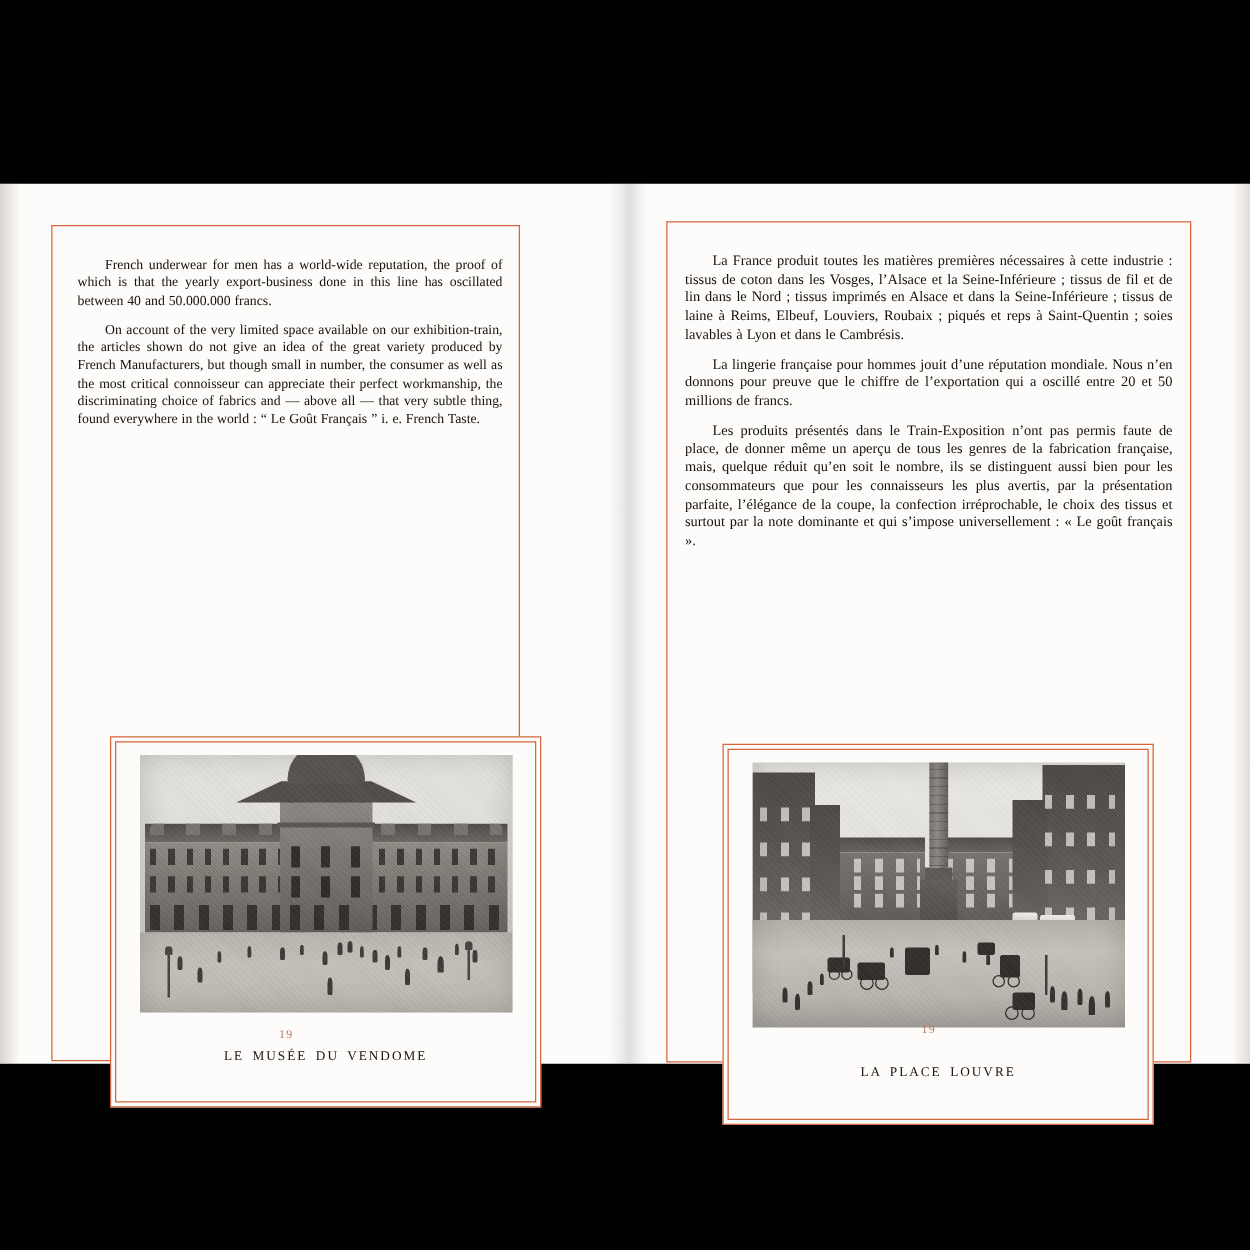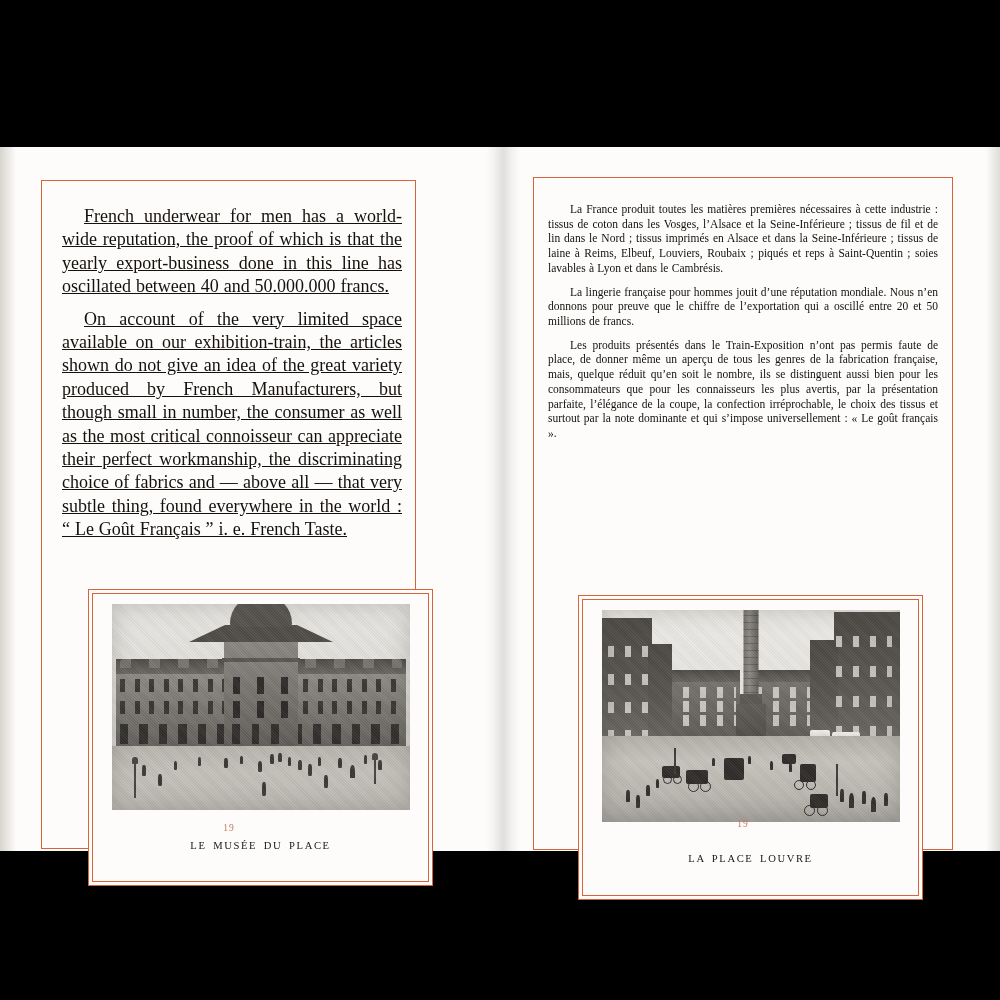--- a/index.html
+++ b/index.html
@@ -98,21 +98,21 @@
   }
 
   p.para {
     margin: 0 0 9px 0;
     text-indent: 22px;
     text-align: justify;
     font-family: "Liberation Serif", serif;
     line-height: 1.30;
     word-spacing: 0.4px;
   }
-  .text-left p.para  { font-size: 18px; text-decoration: underline; }
+  .text-left p.para  { font-size: 11px; }
   .text-right p.para { font-size: 11.5px; line-height: 1.28; }
 
   
   .plate {
     position: absolute;
     box-sizing: border-box;
     border: 1.2px solid #d4663a;
     padding: 3px;
     background: #fdfcfa;
   }
@@ -431,21 +431,21 @@
             <div class="lv-person ph" style="left:212px;bottom:22px;width:4px;height:13px;"></div>
             <div class="lv-person ph" style="left:226px;bottom:42px;width:4px;height:10px;"></div>
             <div class="lv-person ph" style="left:238px;bottom:32px;width:5px;height:13px;border-radius:45% 45% 10% 10%;"></div>
             <div class="lv-person ph" style="left:252px;bottom:46px;width:3px;height:9px;"></div>
             <div class="lv-person ph" style="left:266px;bottom:40px;width:4px;height:10px;"></div>
 
             <div class="lv-grain"></div>
             <div class="photo-vignette"></div>
           </div>
 
-          <div class="plate-caption">LE MUSÉE DU PLACE</div>
+          <div class="plate-caption">LE MUSÉE DU VENDOME</div>
         </div>
       </div>
 
       <div class="folio folio-left">19</div>
     </div>
 
     <div class="page page-right">
 
       <div class="page-frame frame-right" style="left:33px;"></div>
 

